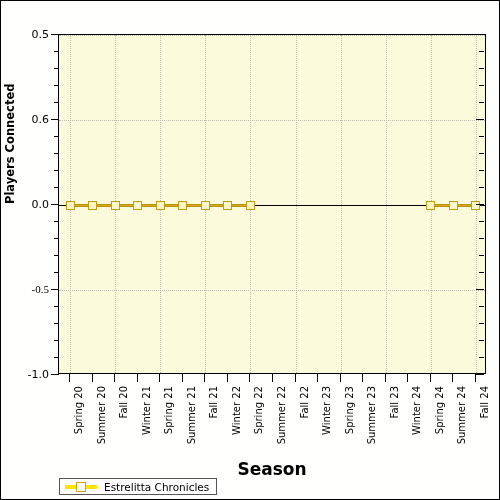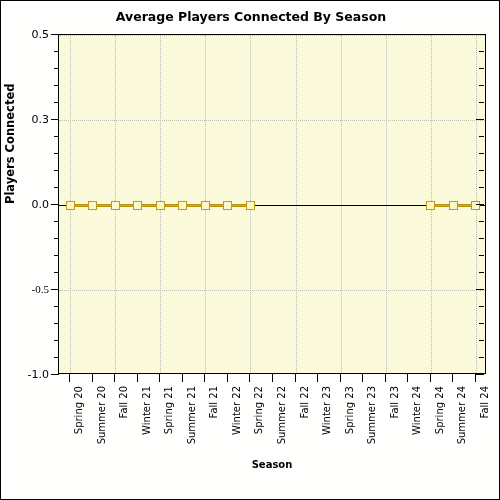--- a/index.html
+++ b/index.html
@@ -131,21 +131,21 @@
     transform-origin: left top;
     transform: rotate(-90deg);
     white-space: nowrap;
   }
   #x-axis-title {
     position: absolute;
     left: 57px;
     top: 458px;
     width: 428px;
     text-align: center;
-    font-size: 10px;
+    font-size: 17px;
     font-weight: bold;
     color: #000000;
   }
   
   #legend {
     position: absolute;
     left: 58px;
     top: 477px;
     height: 17px;
     background: #ffffff;
@@ -184,21 +184,20 @@
     font-size: 10.5px;
     color: #000000;
     white-space: nowrap;
   }
 </style>
 </head>
 <body>
 
 <div id="figure">
 
-  <div id="chart-title">Average Players Connected By Season</div>
 
   <div id="y-axis-title">Players Connected</div>
 
   <div id="x-axis-title">Season</div>
 
   <div id="plot-area">
     <div id="grid-layer">
         <div class="grid-h" style="top: 0px;"></div>
         <div class="grid-h" style="top: 85px;"></div>
         <div class="grid-h" style="top: 255px;"></div>
@@ -239,21 +238,21 @@
         <div class="marker" style="left: 412.237px; top: 165.5px;"></div>
       </div>
   </div>
 
   <div id="y-axis">
       <div class="ytick-major" style="top: 33px;"></div>
       <div class="ytick-major-r" style="top: 33px;"></div>
       <div class="ylabel-val" style="top: 33px;">0.5</div>
       <div class="ytick-major" style="top: 118px;"></div>
       <div class="ytick-major-r" style="top: 118px;"></div>
-      <div class="ylabel-val" style="top: 118px;">0.3</div>
+      <div class="ylabel-val" style="top: 118px;">0.6</div>
       <div class="ytick-major" style="top: 203px;"></div>
       <div class="ytick-major-r" style="top: 203px;"></div>
       <div class="ylabel-val" style="top: 203px;">0.0</div>
       <div class="ytick-major" style="top: 288px;"></div>
       <div class="ytick-major-r" style="top: 288px;"></div>
       <div class="ylabel-val" style="top: 288px; font-family: Liberation Serif, serif;">-0.5</div>
       <div class="ytick-major" style="top: 373px;"></div>
       <div class="ytick-major-r" style="top: 373px;"></div>
       <div class="ylabel-val" style="top: 373px;">-1.0</div>
       <div class="ytick-minor" style="top: 356px;"></div>
@@ -323,14 +322,21 @@
       <div class="xtick" style="left: 406.158px;"></div>
       <div class="xlabel-cat" style="left: 410.158px;">Winter 24</div>
       <div class="xtick" style="left: 428.684px;"></div>
       <div class="xlabel-cat" style="left: 432.684px;">Spring 24</div>
       <div class="xtick" style="left: 451.211px;"></div>
       <div class="xlabel-cat" style="left: 455.211px;">Summer 24</div>
       <div class="xtick" style="left: 473.737px;"></div>
       <div class="xlabel-cat" style="left: 477.737px;">Fall 24</div>
     </div>
 
+  <div id="legend">
+    <div id="legend-swatch">
+      <div class="lg-line"></div>
+      <div class="lg-mark"></div>
+    </div>
+    <div id="legend-label">Estrelitta Chronicles</div>
+  </div>
 
 </div>
 
 </body></html>

